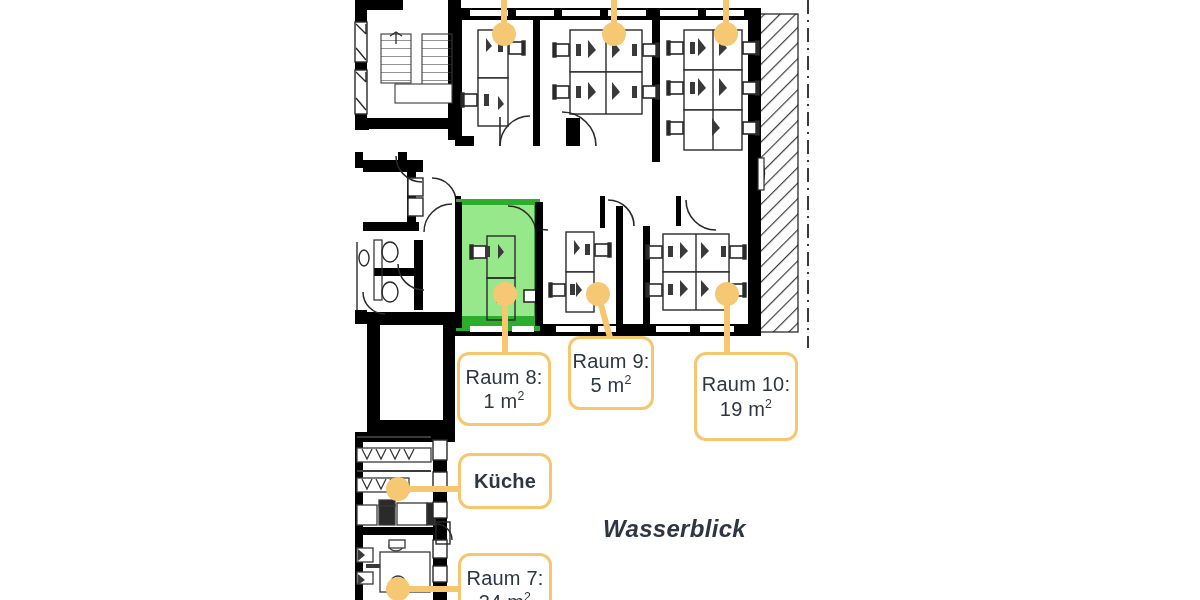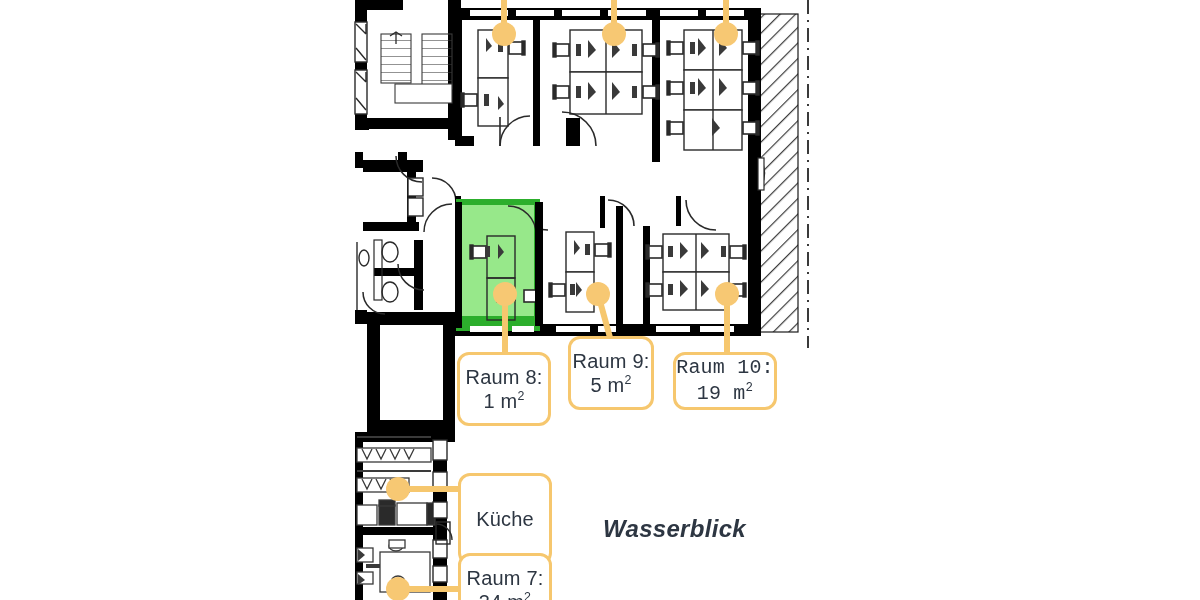--- a/index.html
+++ b/index.html
@@ -411,26 +411,26 @@
   <div class="callout" style="left:457px; top:352px; width:94px; height:74px;">
     <span class="l1">Raum 8:</span>
     <span class="l2"><span>1 m</span><sup>2</sup></span>
   </div>
 
   <div class="callout" style="left:568px; top:336px; width:86px; height:74px;">
     <span class="l1">Raum 9:</span>
     <span class="l2"><span>5 m</span><sup>2</sup></span>
   </div>
 
-  <div class="callout" style="left:673px; top:352px; width:104px; height:58px;font-family:Liberation Mono, monospace;">
+  <div class="callout" style="left:694px; top:352px; width:104px; height:89px;">
     <span class="l1">Raum 10:</span>
     <span class="l2"><span>19 m</span><sup>2</sup></span>
   </div>
 
-  <div class="callout" style="left:458px; top:473px; width:94px; height:92px;">
+  <div class="callout" style="left:458px; top:453px; width:94px; height:56px;font-weight:bold;">
     <span class="l1">Küche</span>
   </div>
 
   <div class="callout" style="left:458px; top:553px; width:94px; height:74px;">
     <span class="l1">Raum 7:</span>
     <span class="l2"><span>34 m</span><sup>2</sup></span>
   </div>
 
   <div class="wasserblick" style="left:603px; top:515px;">Wasserblick</div>
 

